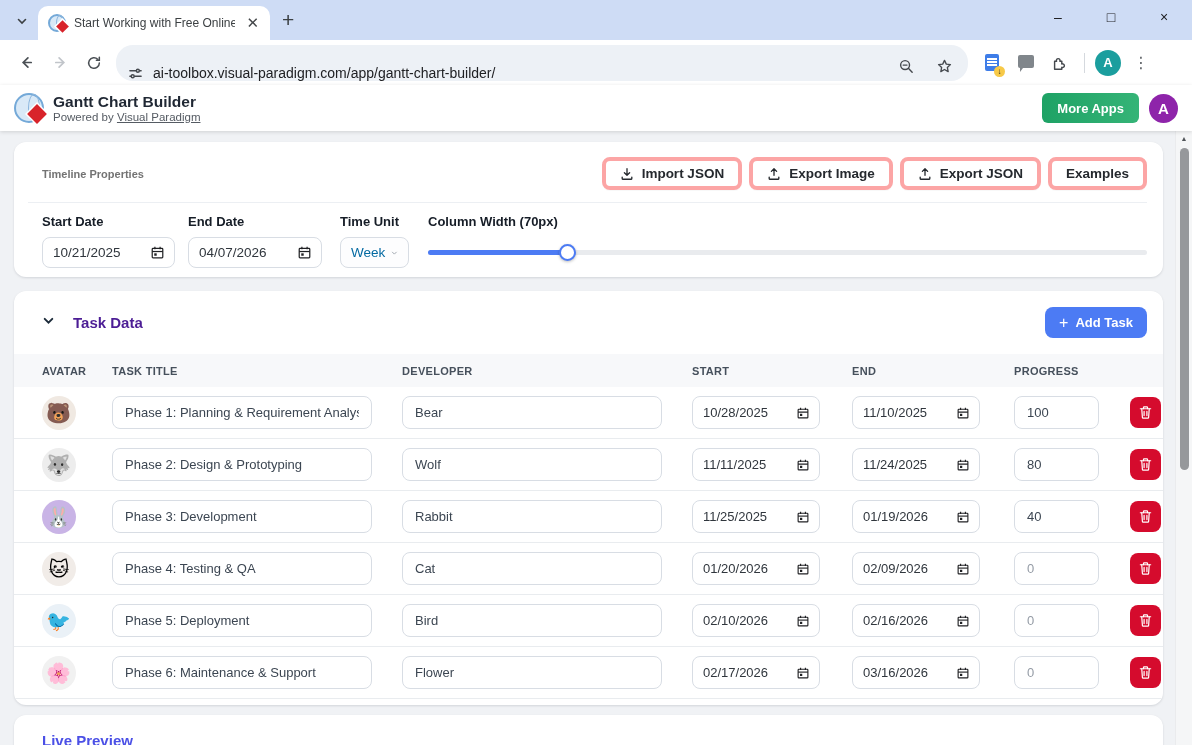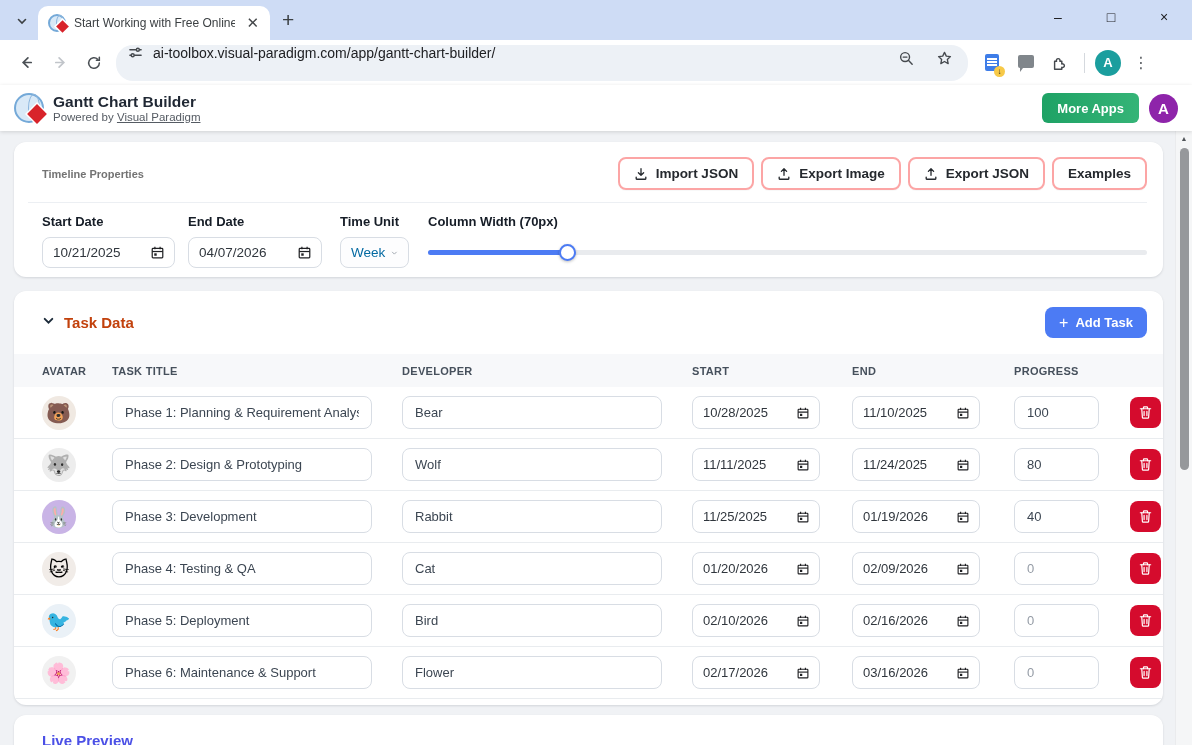--- a/index.html
+++ b/index.html
@@ -14,21 +14,21 @@
   .globe:after { content:""; position:absolute; left:45%; top:-1px; bottom:-1px; width:40%; border-radius:50%; border:1.2px solid #8cb6dd; }
   .diamond { position:absolute; right:-1px; bottom:1px; width:9px; height:9px; background:#d8232a; transform:rotate(45deg); box-shadow:0 0 0 1.5px #fff; }
   .tab-title { flex:1; font-size:12px; color:#3c4043; white-space:nowrap; overflow:hidden; }
   .tab-close { font-size:15px; color:#44474a; padding:0 3px; }
   .newtab { font-size:21px; color:#3c4043; font-weight:300; margin:0 0 8px 12px; }
   .wincontrols { position:absolute; right:6px; top:0; height:34px; width:150px; display:flex; align-items:center; justify-content:space-between; padding:0 12px; color:#202124; font-size:14px; }
   .wincontrols span { width:20px; text-align:center; }
 
   .toolbar { height:45px; background:#fff; display:flex; align-items:center; padding:0 10px; gap:2px; }
   .navbtn { width:32px; height:32px; display:flex; align-items:center; justify-content:center; }
-  .urlbar { width:852px; height:36px; margin-left:4px; background:#edf1f6; border-radius:17px; display:flex; align-items:flex-start; padding:0 10px 0 12px; gap:10px; }
+  .urlbar { width:852px; height:36px; margin-left:4px; background:#edf1f6; border-radius:17px; display:flex; align-items:flex-end; padding:0 10px 0 12px; gap:10px; }
   .url-text { flex:1; font-size:14px; color:#202124; white-space:nowrap; overflow:hidden; }
   .tool-icons { display:flex; align-items:center; gap:6px; margin-left:8px; }
   .ticon { width:28px; height:28px; display:flex; align-items:center; justify-content:center; position:relative; }
   .doc-ext { width:14px; height:17px; background:#3e7de8; border-radius:2px; position:relative; }
   .doc-ext:before { content:""; position:absolute; left:2px; top:4px; width:10px; height:1.6px; background:#fff; box-shadow:0 3px 0 #fff, 0 6px 0 #fff; }
   .doc-badge { position:absolute; right:1px; bottom:0; width:11px; height:11px; background:#f7c948; border-radius:50%; display:flex; align-items:center; justify-content:center; font-size:8px; color:#222; font-weight:bold; }
   .chatbox { width:16px; height:13px; background:#80868b; border-radius:2px; position:relative; margin-top:-2px; }
   .chatbox:after { content:""; position:absolute; left:2px; bottom:-4px; border:4px solid transparent; border-top-color:#80868b; border-left-color:#80868b; border-width:4px 3px; }
   .vsep { width:1px; height:20px; background:#d5d9de; margin:0 4px; }
   .chrome-avatar { width:26px; height:26px; border-radius:50%; background:#1b9e9e; color:#fff; font-size:13px; font-weight:bold; display:flex; align-items:center; justify-content:center; }
@@ -48,37 +48,37 @@
 
   
   .main { height:614px; background:#f0f2f5; position:relative; padding:11px 0 0 14px; overflow:hidden; }
   .card { width:1149px; background:#fff; border-radius:12px; box-shadow:0 1px 2px rgba(16,24,40,.05),0 1px 3px rgba(16,24,40,.08); }
 
   
   .timeline-card { height:135px; padding:15px 16px 0 14px; }
   .tl-head { display:flex; align-items:center; justify-content:space-between; padding-bottom:12px; border-bottom:1px solid #eceff3; }
   .tl-title { font-size:11px; font-weight:bold; color:#737373; padding-left:14px; }
   .tl-buttons { display:flex; gap:7px; }
-  .btn-light { height:33px; display:flex; align-items:center; gap:8px; padding:0 14px; background:#fff; border:2px solid #fca5a5; border-radius:8px; font-size:13.5px; font-weight:bold; color:#25292e; font-family:inherit; box-shadow:0 1px 1px rgba(0,0,0,.03); }
+  .btn-light { height:33px; display:flex; align-items:center; gap:8px; padding:0 14px; background:#fff; border:4px solid #fca5a5; border-radius:8px; font-size:13.5px; font-weight:bold; color:#25292e; font-family:inherit; box-shadow:0 1px 1px rgba(0,0,0,.03); }
   .tl-fields { display:flex; margin-top:11px; padding-left:14px; }
   .field { display:flex; flex-direction:column; }
   .field-label { font-size:13px; font-weight:bold; color:#161d27; margin-bottom:8px; }
   .tbox { height:31px; border:1px solid #d8dde4; border-radius:8px; background:#fff; display:flex; align-items:center; justify-content:space-between; padding:0 10px; font-size:13.5px; color:#30363d; }
   .selectbox { color:#0369a1; gap:6px; justify-content:flex-start; background:#fdfdfe; }
   .numinput { height:31px; width:100%; border:1px solid #d8dde4; border-radius:8px; padding:0 10px; font-size:13.5px; color:#30363d; font-family:inherit; outline:none; }
   .slider-wrap { flex:1; }
   .slider { position:relative; height:31px; display:flex; align-items:center; }
   .slider-track { width:100%; height:5px; background:#e9ebee; border-radius:3px; }
   .slider-fill { position:absolute; left:0; height:5px; background:#4c7bf4; border-radius:3px; }
   .slider-thumb { position:absolute; width:17px; height:17px; margin-left:-9px; background:#fff; border:2px solid #4c7bf4; border-radius:50%; box-shadow:0 1px 3px rgba(0,0,0,.25); }
 
   
   .task-card { margin-top:14px; height:414px; overflow:hidden; }
   .task-head { height:63px; display:flex; align-items:center; justify-content:space-between; padding:0 16px 0 28px; }
-  .task-title-wrap { display:flex; gap:9px; color:#c2410c; }
+  .task-title-wrap { display:flex; gap:18px; color:#4c1d95; }
   .task-title { font-size:15px; font-weight:bold; }
   .btn-primary { height:31px; display:flex; align-items:center; gap:7px; padding:0 14px; background:#4c7bf4; border:none; border-radius:8px; color:#fff; font-size:13px; font-weight:bold; font-family:inherit; }
   .plus { font-size:16px; font-weight:normal; line-height:1; }
   .thead { height:33px; background:#f7f8fa; display:flex; align-items:center; padding-left:28px; font-size:11px; font-weight:bold; color:#46505c; letter-spacing:.3px; }
   .trow { height:52px; display:flex; align-items:center; padding-left:28px; border-bottom:1px solid #e9ecef; }
   .col-avatar { width:70px; } .col-title { width:290px; } .col-dev { width:290px; }
   .col-start { width:160px; } .col-end { width:162px; } .col-prog { width:116px; } .col-del { width:31px; }
   .avatar-circle { width:34px; height:34px; border-radius:50%; display:flex; align-items:center; justify-content:center; font-size:20px; }
   .cell-input { width:260px; height:33px; border:1px solid #d8dde4; border-radius:8px; padding:0 12px; font-size:13px; color:#3c4652; font-family:inherit; outline:none; background:#fff; }
   .datebox { width:128px; height:33px; font-size:13px; border-radius:8px; }

